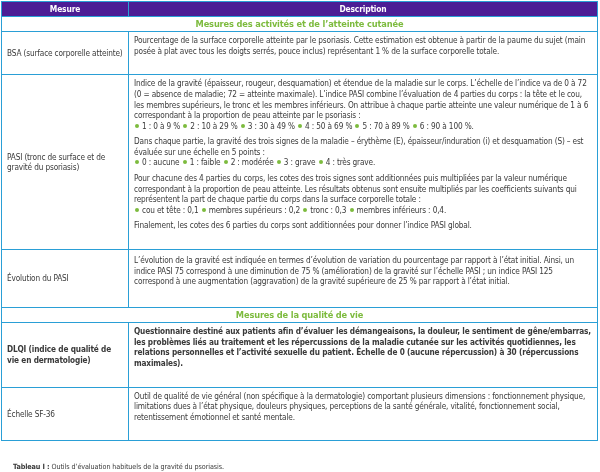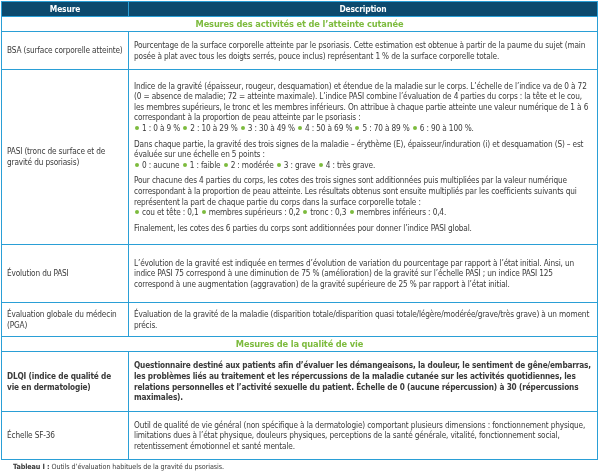--- a/index.html
+++ b/index.html
@@ -2,24 +2,24 @@
 <html><head>
 <meta charset="utf-8">
 <style>
   html, body { margin: 0; padding: 0; background: #ffffff; }
   body { width: 600px; height: 472px; overflow: hidden; font-family: "DejaVu Sans Condensed", "DejaVu Sans", sans-serif; color: #3a3a3a; }
   .wrap { position: relative; width: 600px; height: 472px; }
   table { position: absolute; left: 1px; top: 1px; width: 596px; border-collapse: collapse; table-layout: fixed; font-size: 8.2px; line-height: 10.6px; letter-spacing: -0.15px; }
   col.c1 { width: 127px; }
   col.c2 { width: 469px; }
   td, th { border: 1.3px solid #2a9fd6; padding: 0 5px; vertical-align: middle; }
-  th { background: #0c4a6e; color: #ffffff; font-weight: bold; height: 14px; font-size: 8.4px; text-align: center; }
+  th { background: #4c1d95; color: #ffffff; font-weight: bold; height: 14px; font-size: 8.4px; text-align: center; }
   tr.section td { text-align: center; color: #7dbb3e; font-weight: bold; font-size: 9.2px; height: 14px; }
   td.label { text-align: left; }
-  td.desc { padding-top: 3px; padding-bottom: 3px; }
+  td.desc { padding-top: 3px; padding-bottom: 18px; }
   .para { margin: 0; }
   .para + .para { margin-top: 5px; }
   .bullets { display: block; }
   .dot { display: inline-block; width: 4px; height: 4px; border-radius: 50%; background: #7dbb3e; vertical-align: middle; margin: 0 3px 1px 1px; }
   .caption { position: absolute; left: 1px; top: 462px; font-size: 7.2px; color: #3a3a3a; letter-spacing: -0.1px; padding-left: 12px; }
   .caption b { font-weight: bold; }
 </style>
 </head>
 <body>
 
@@ -53,26 +53,20 @@
             <div class="para"><span>Pour chacune des 4 parties du corps, les cotes des trois signes sont additionnées puis multipliées par la valeur numérique correspondant à la proportion de peau atteinte. Les résultats obtenus sont ensuite multipliés par les coefficients suivants qui représentent la part de chaque partie du corps dans la surface corporelle totale :</span><span class="bullets"><span class="dot"></span><span>cou et tête : 0,1</span> <span class="dot"></span><span>membres supérieurs : 0,2</span> <span class="dot"></span><span>tronc : 0,3</span> <span class="dot"></span><span>membres inférieurs : 0,4.</span> </span></div>
             <div class="para"><span>Finalement, les cotes des 6 parties du corps sont additionnées pour donner l’indice PASI global.</span></div>
           </td>
         </tr>
         <tr style="height: 58px;">
           <td class="label">Évolution du PASI</td>
           <td class="desc">
             <div class="para"><span>L’évolution de la gravité est indiquée en termes d’évolution de variation du pourcentage par rapport à l’état initial. Ainsi, un indice PASI 75 correspond à une diminution de 75 % (amélioration) de la gravité sur l’échelle PASI ; un indice PASI 125 correspond à une augmentation (aggravation) de la gravité supérieure de 25 % par rapport à l’état initial.</span></div>
           </td>
         </tr>
-        <tr style="height: 34px;">
-          <td class="label">Évaluation globale du médecin (PGA)</td>
-          <td class="desc">
-            <div class="para"><span>Évaluation de la gravité de la maladie (disparition totale/disparition quasi totale/légère/modérée/grave/très grave) à un moment précis.</span></div>
-          </td>
-        </tr>
         <tr class="section">
           <td colspan="2">Mesures de la qualité de vie</td>
         </tr>
         <tr style="height: 60px; font-weight: bold;">
           <td class="label">DLQI (indice de qualité de vie en dermatologie)</td>
           <td class="desc">
             <div class="para"><span>Questionnaire destiné aux patients afin d’évaluer les démangeaisons, la douleur, le sentiment de gêne/embarras, les problèmes liés au traitement et les répercussions de la maladie cutanée sur les activités quotidiennes, les relations personnelles et l’activité sexuelle du patient. Échelle de 0 (aucune répercussion) à 30 (répercussions maximales).</span></div>
           </td>
         </tr>
         <tr style="height: 48px;">

